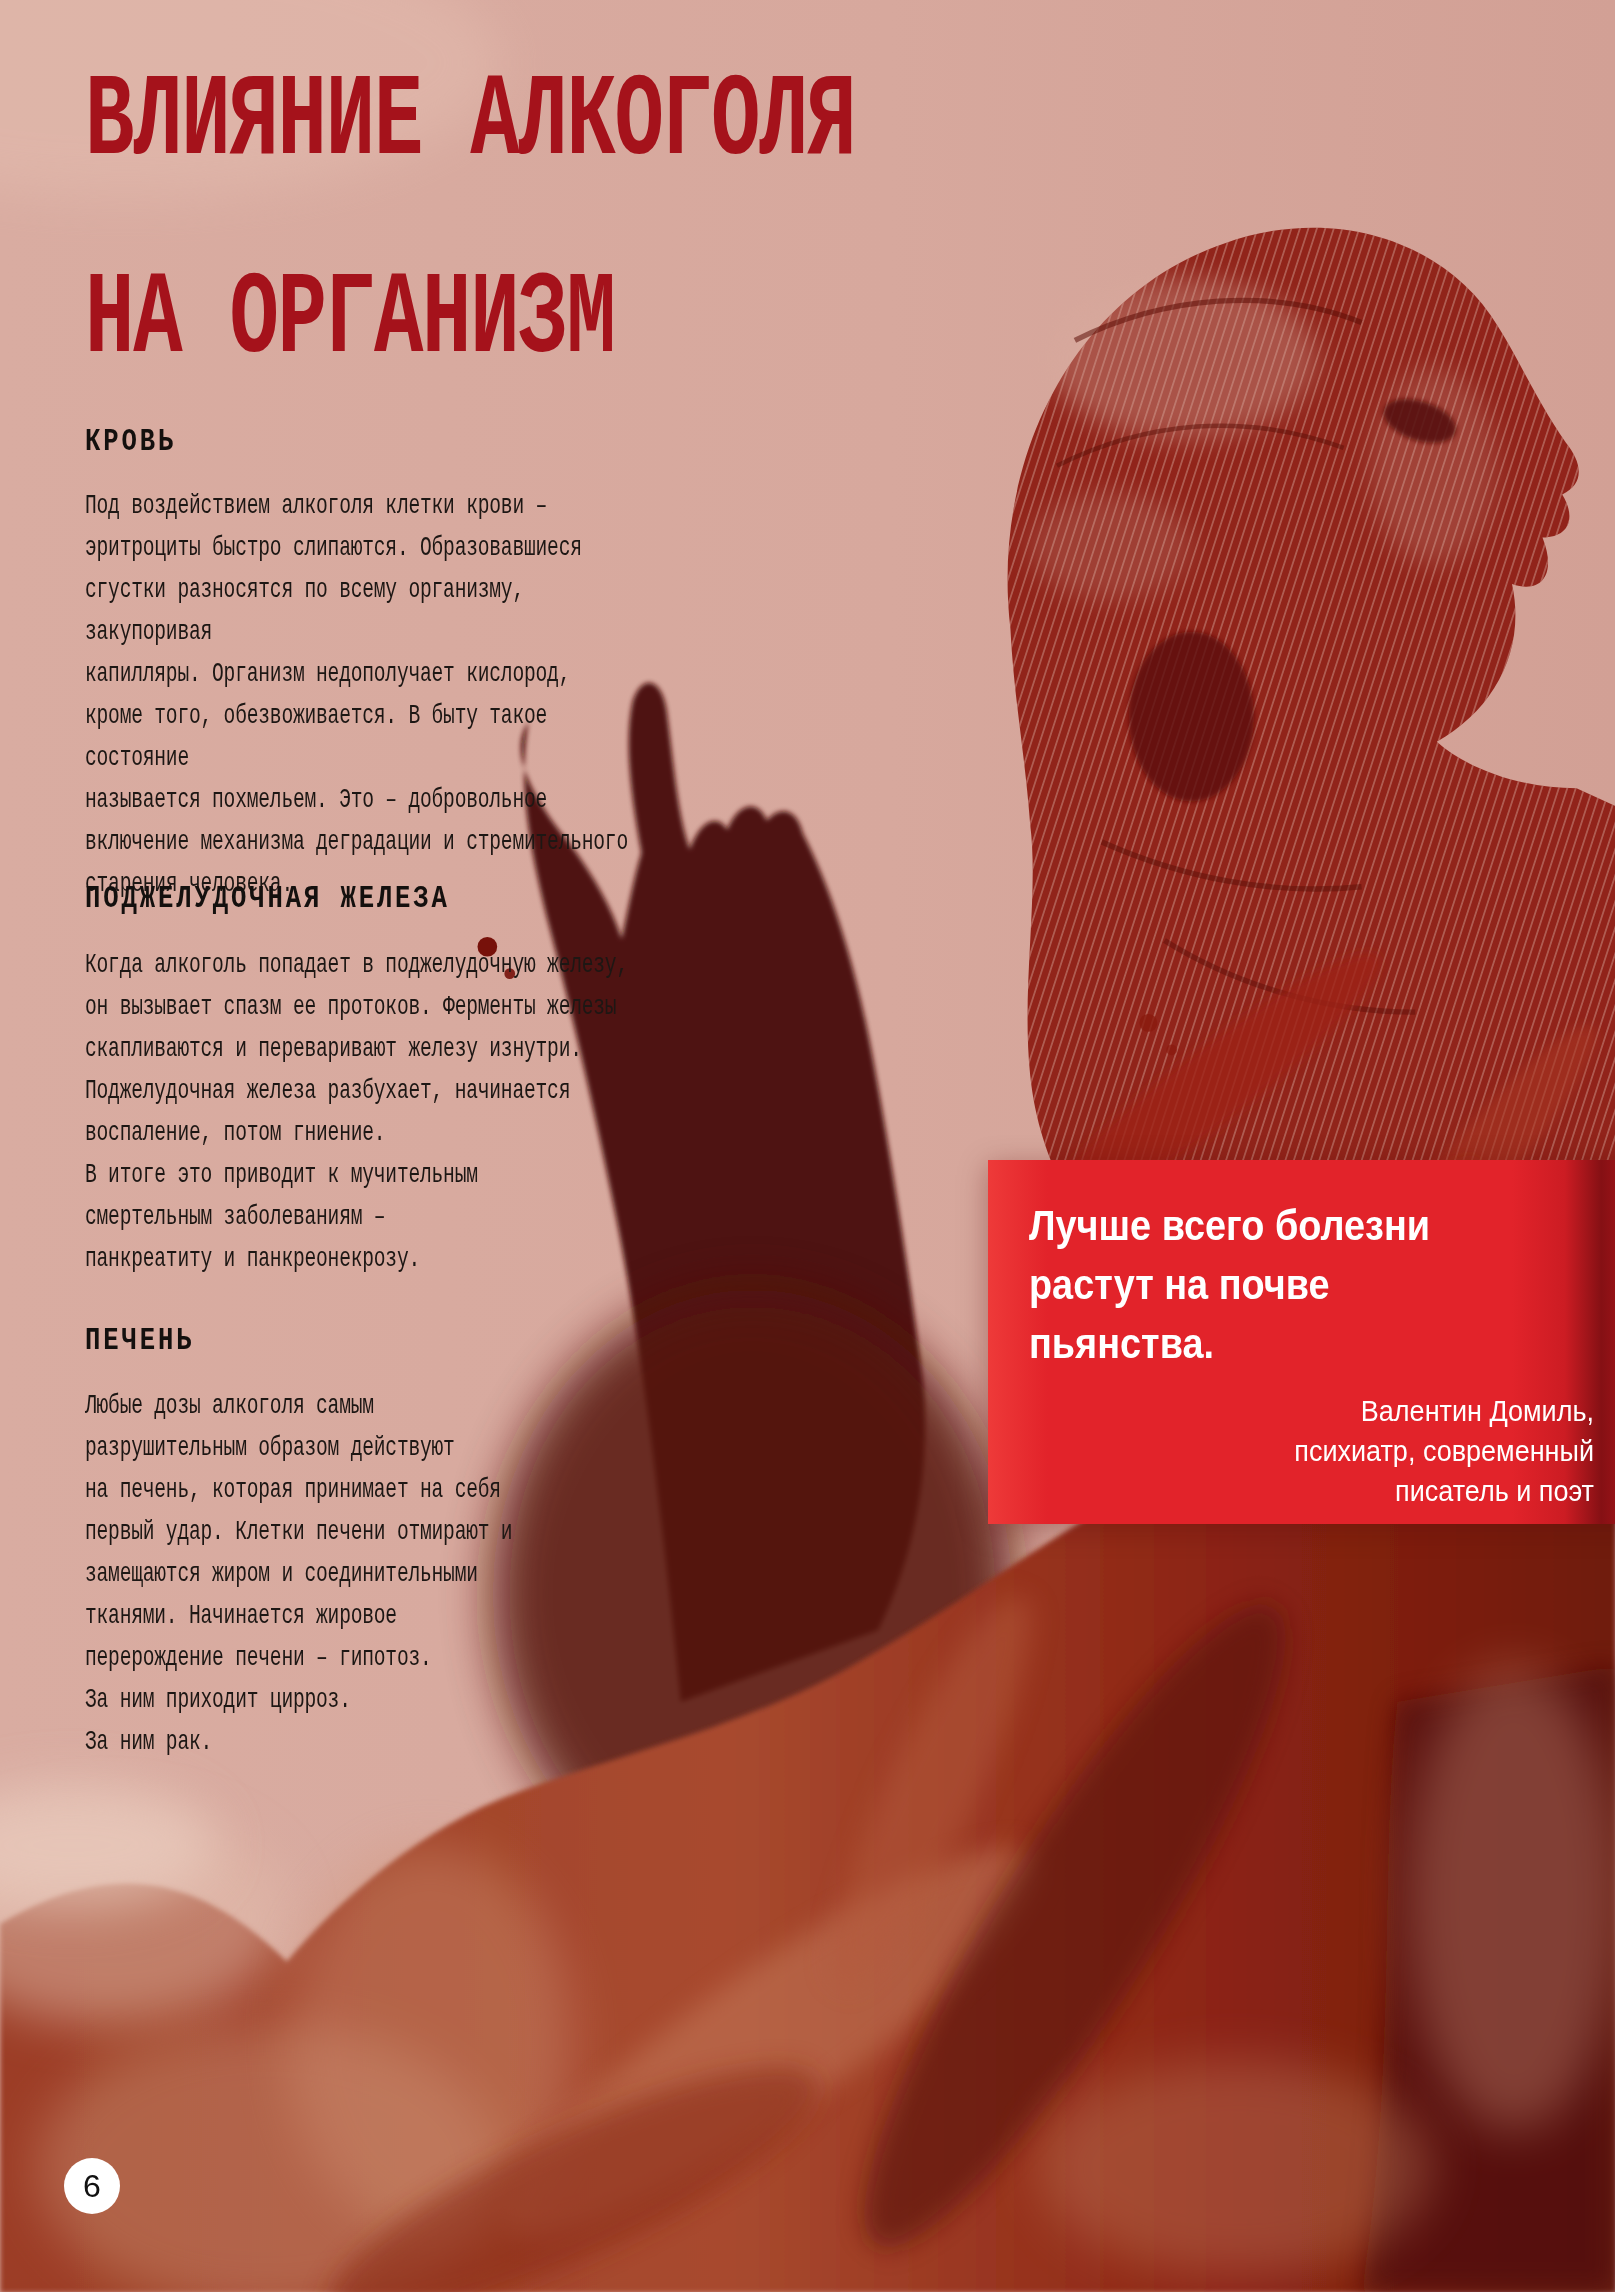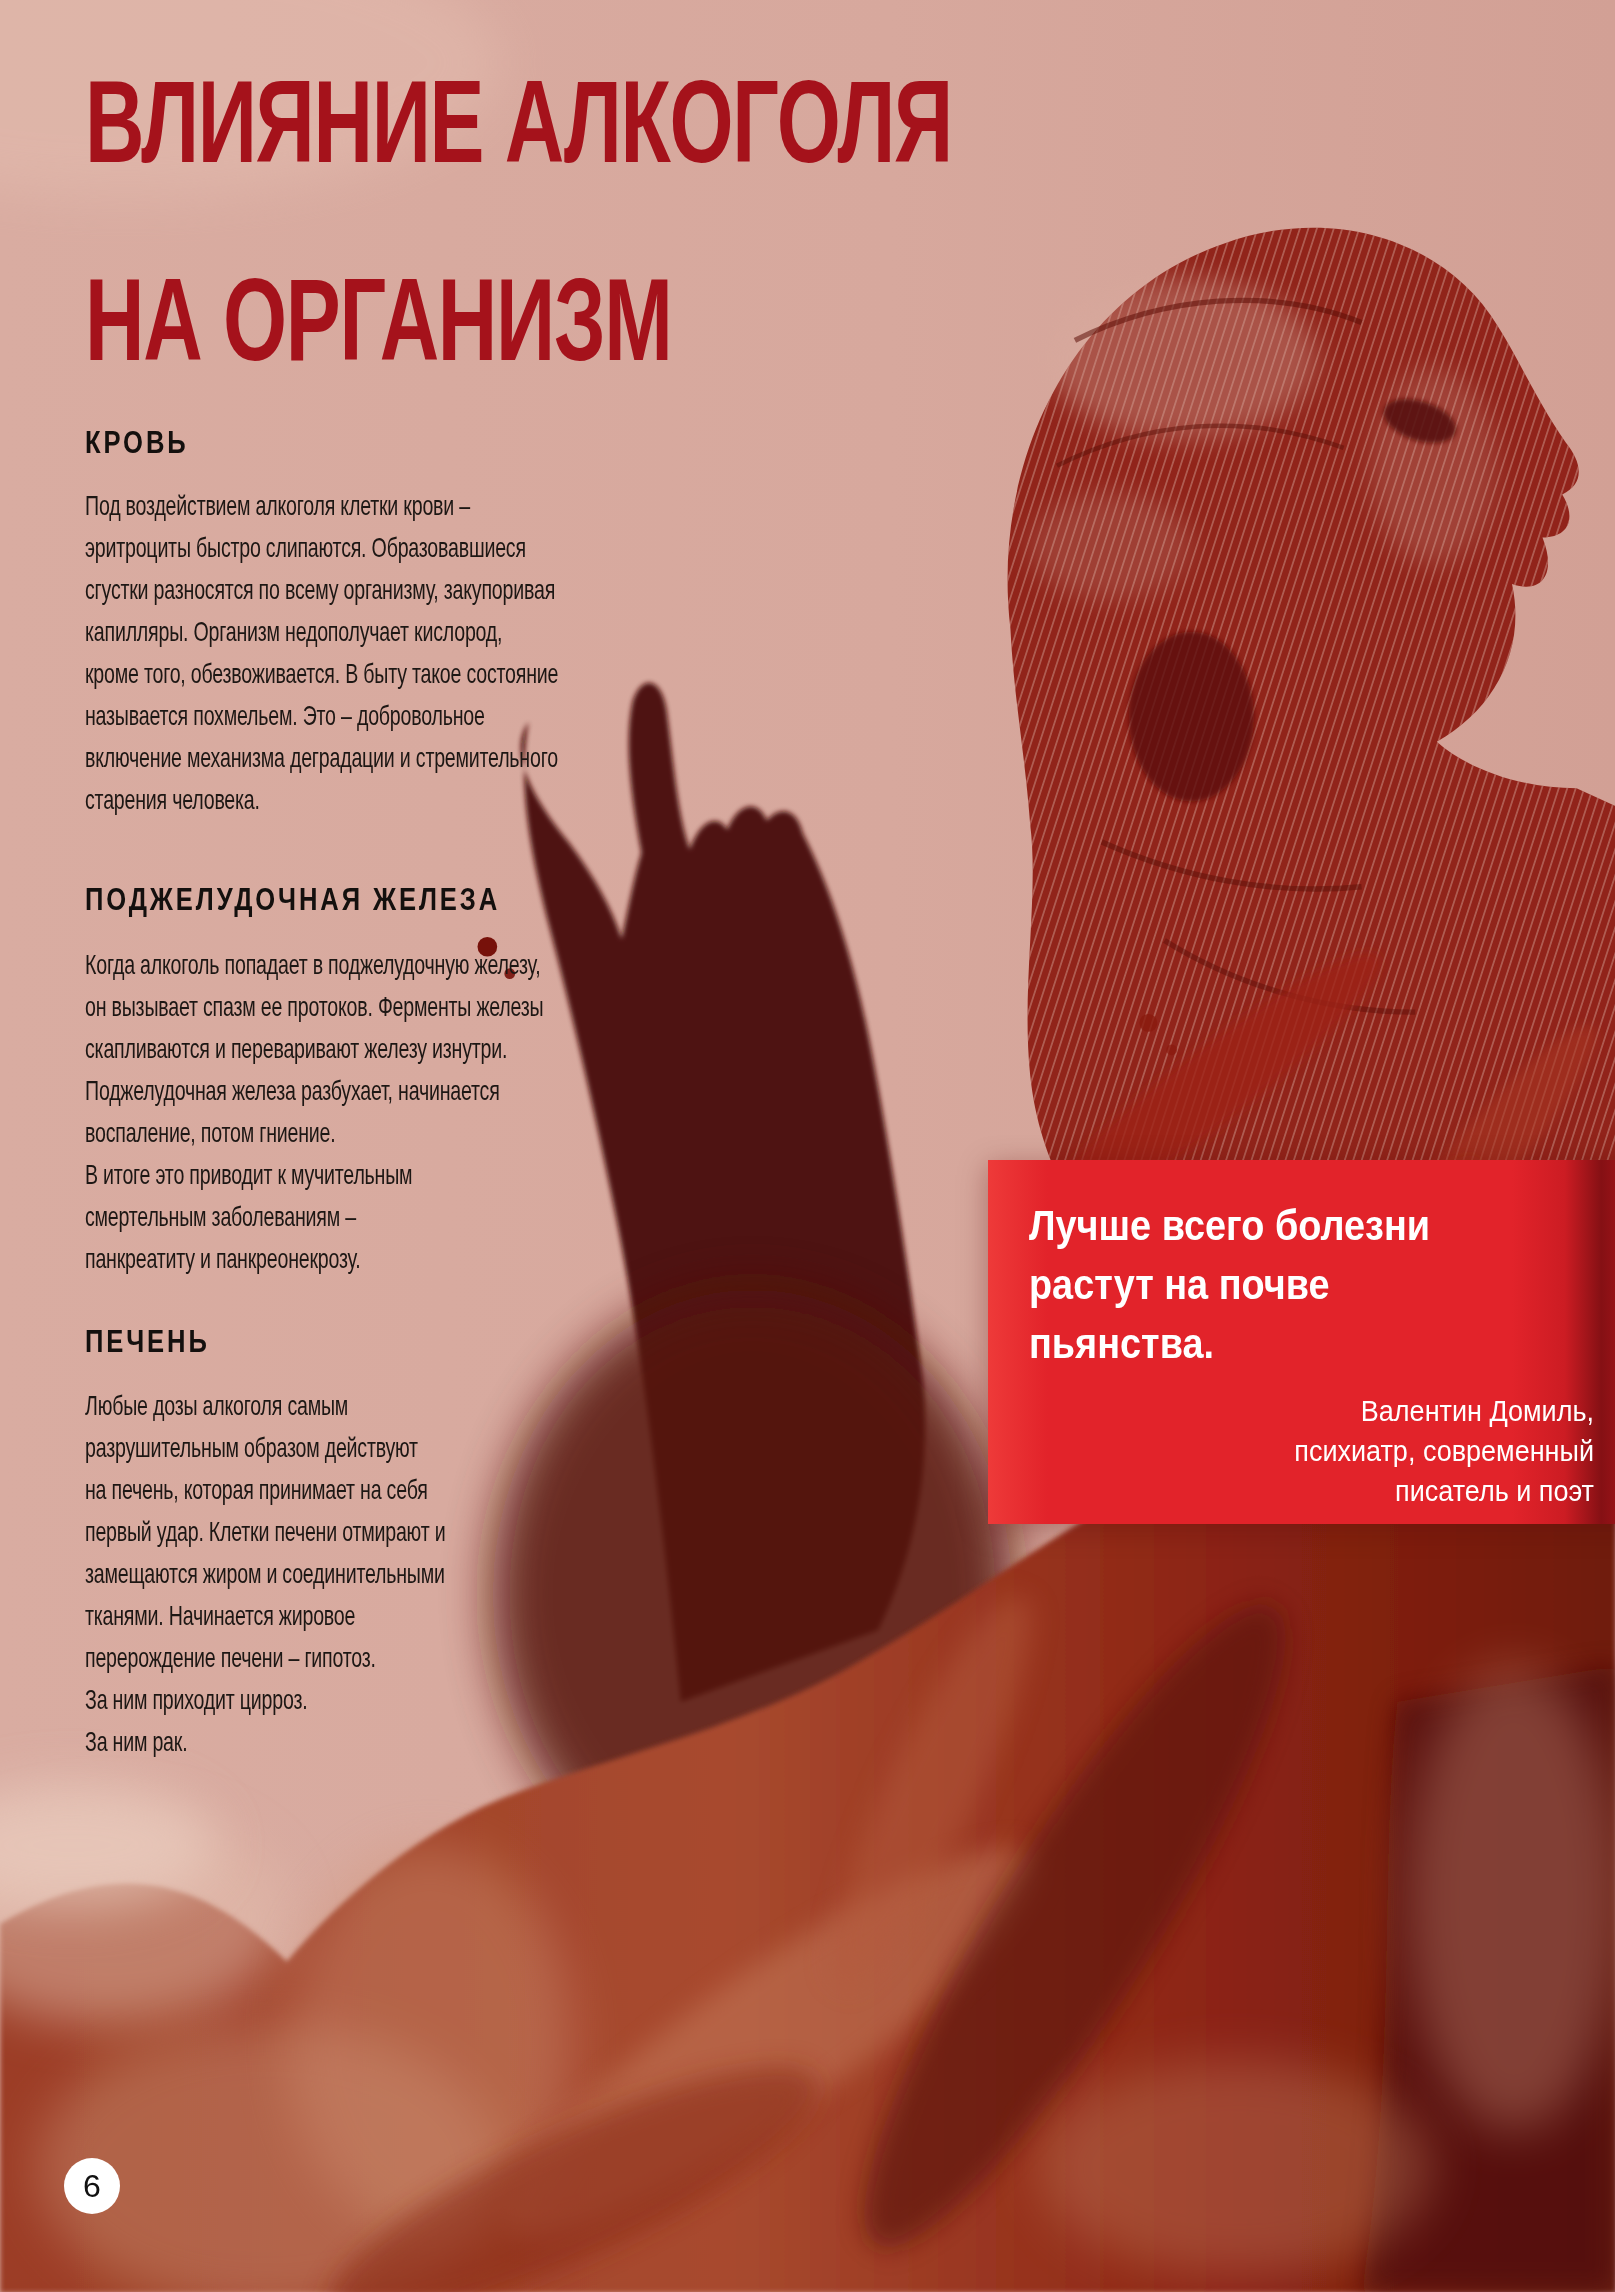--- a/index.html
+++ b/index.html
@@ -2,21 +2,21 @@
 <html style="font-size:14.3px"><head>
 <meta charset="utf-8">
 <style>
   html,body{margin:0;padding:0;}
   body{
     width:1616px;height:2293px;position:relative;overflow:hidden;
     background:linear-gradient(90deg,#d9aca1 0%,#d7a89d 55%,#d2a095 100%);
     font-family:"Liberation Sans", sans-serif;
   }
   .artwork{position:absolute;inset:0;z-index:1;}
-  .textlayer{position:absolute;inset:0;z-index:2;}
+  .textlayer{position:absolute;inset:0;z-index:2;font-family:Liberation Mono, monospace;}
   .title-line{
     position:absolute;left:85px;white-space:nowrap;
     font-weight:800;font-size:116px;line-height:1;color:#a5121b;
     letter-spacing:-1.8px;transform:scaleX(.71);transform-origin:0 0;
   }
   #title1{top:64px;}
   #title2{top:262px;}
   .sec-heading{
     position:absolute;left:85px;white-space:nowrap;
     font-weight:800;font-size:32px;line-height:32px;color:#14100e;

